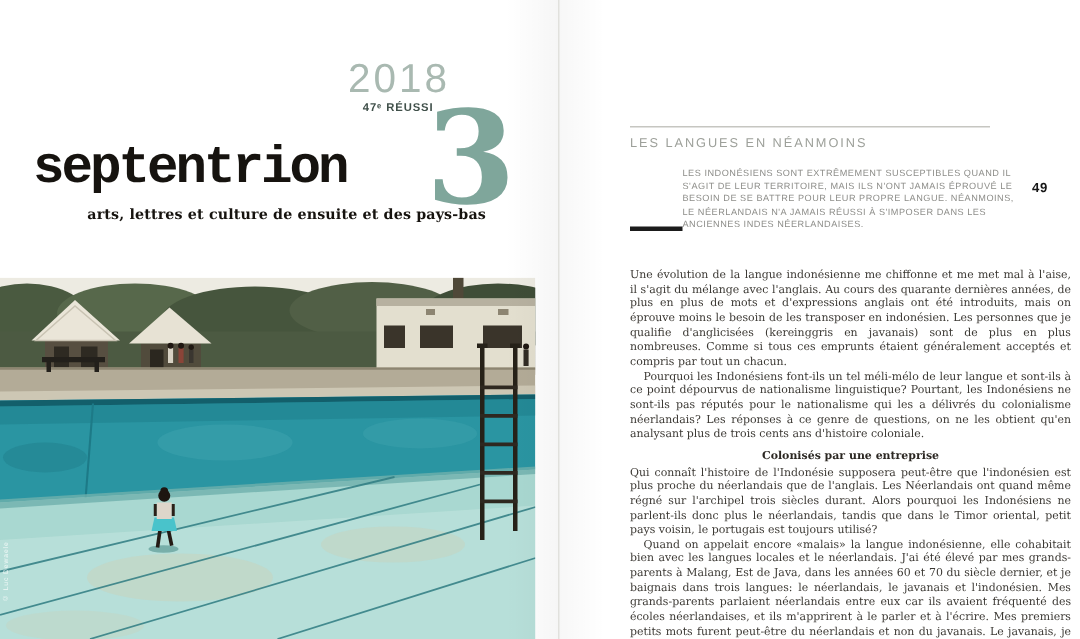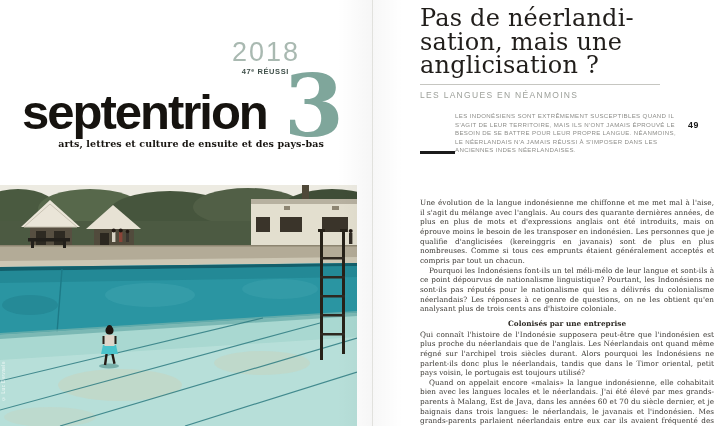--- a/index.html
+++ b/index.html
@@ -14,22 +14,22 @@
     color:var(--year-gray,#a9b9b1);
     padding-left:12px;
   }
   .edition{
     position:absolute;left:0;top:67px;width:289px;text-align:right;
     font-size:7.5px;line-height:9.6px;font-weight:bold;letter-spacing:.6px;
     color:var(--edition-slate,#40504a);
   }
   .masthead{
     position:absolute;left:22px;top:90px;
-    font-family:Liberation Sans, sans-serif;font-weight:bold;
-    font-size:49px;line-height:45px;letter-spacing:-2px;
+    font-family:Liberation Mono, monospace;font-weight:bold;
+    font-size:35px;line-height:45px;letter-spacing:-2px;
     color:var(--masthead-black,#16130f);
   }
   .issue-number{
     position:absolute;left:284px;top:72px;
     font-family:"DejaVu Serif",serif;font-weight:bold;
     font-size:86px;line-height:68px;
     color:var(--accent-teal,#7fa69b);
   }
   .tagline{
     position:absolute;left:0;top:138px;width:324px;text-align:right;
@@ -73,21 +73,21 @@
     font-size:8.8px;font-weight:bold;letter-spacing:.5px;color:#161616;
   }
   .intro-rule{position:absolute;left:420px;top:151px;width:35px;height:3px;background:#1b1b1b;}
   .body-col{
     position:absolute;left:420px;top:178px;width:294px;height:248px;overflow:hidden;
     font-family:"DejaVu Serif",serif;font-size:7.3px;line-height:9.65px;
     text-align:justify;color:#3b3833;
   }
   .body-col p{margin:0;}
   .body-para{text-indent:9px;}
-  .body-para:first-child{text-indent:0;margin-top:20px;}
+  .body-para:first-child{text-indent:0;}
   .body-heading{
     font-weight:bold;color:#2b2722;margin-top:5px !important;margin-bottom:1px !important;
     text-align:center;
   }
   .body-heading + .body-para{text-indent:0;}
 </style>
 </head>
 <body>
 
 <div class="spread">
@@ -214,25 +214,20 @@
         <rect x="320" y="148" width="25" height="2.5" fill="#2e2820"></rect>
       </g>
     </svg>
   </div>
   <div class="photo-credit">© Luc Dewaele</div>
 
   <div class="gutter-shade-left"></div>
   <div class="gutter-line"></div>
   <div class="gutter-shade-right"></div>
 
-  <div class="article-title">
-    <div>Pas de néerlandi-</div>
-    <div>sation, mais une</div>
-    <div>anglicisation ?</div>
-  </div>
 
   <div class="kicker-rule"></div>
   <div class="kicker">LES LANGUES EN NÉANMOINS</div>
 
   <div class="intro">LES INDONÉSIENS SONT EXTRÊMEMENT SUSCEPTIBLES QUAND IL S'AGIT DE LEUR TERRITOIRE, MAIS ILS N'ONT JAMAIS ÉPROUVÉ LE BESOIN DE SE BATTRE POUR LEUR PROPRE LANGUE. NÉANMOINS, LE NÉERLANDAIS N'A JAMAIS RÉUSSI À S'IMPOSER DANS LES ANCIENNES INDES NÉERLANDAISES.</div>
   <div class="page-number">49</div>
   <div class="intro-rule"></div>
 
   <div class="body-col">
       <p class="body-para">Une évolution de la langue indonésienne me chiffonne et me met mal à l'aise, il s'agit du mélange avec l'anglais. Au cours des quarante dernières années, de plus en plus de mots et d'expressions anglais ont été introduits, mais on éprouve moins le besoin de les transposer en indonésien. Les personnes que je qualifie d'anglicisées (kereinggris en javanais) sont de plus en plus nombreuses. Comme si tous ces emprunts étaient généralement acceptés et compris par tout un chacun.</p>

